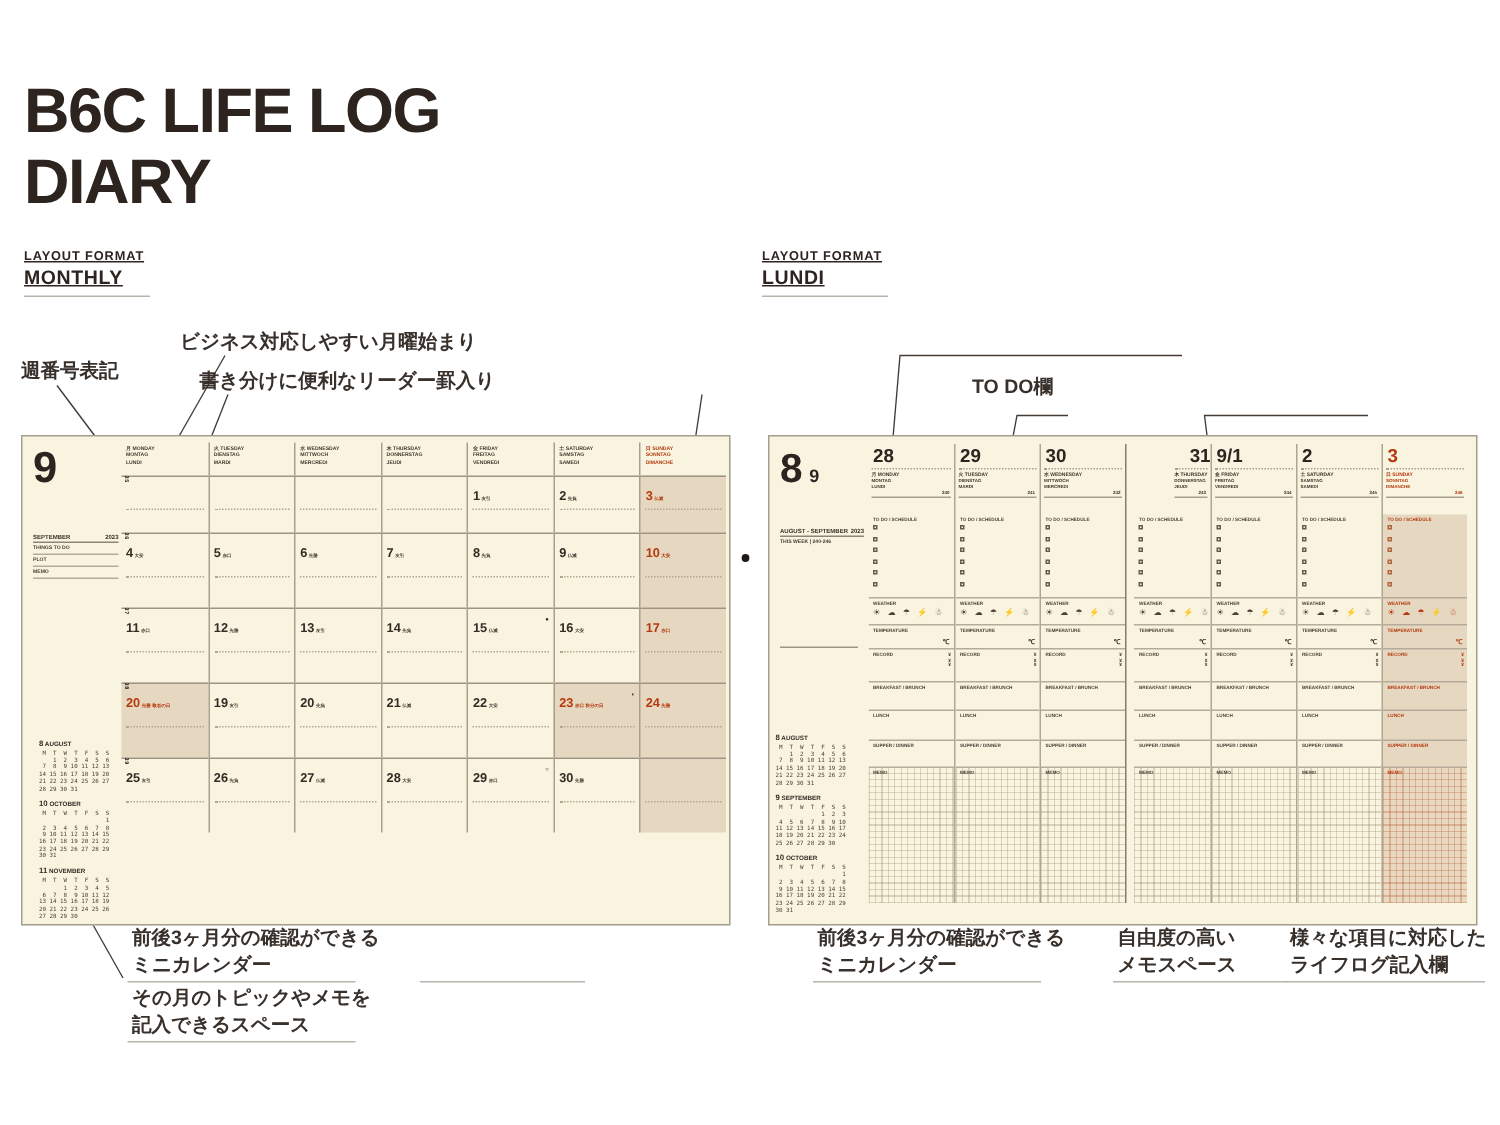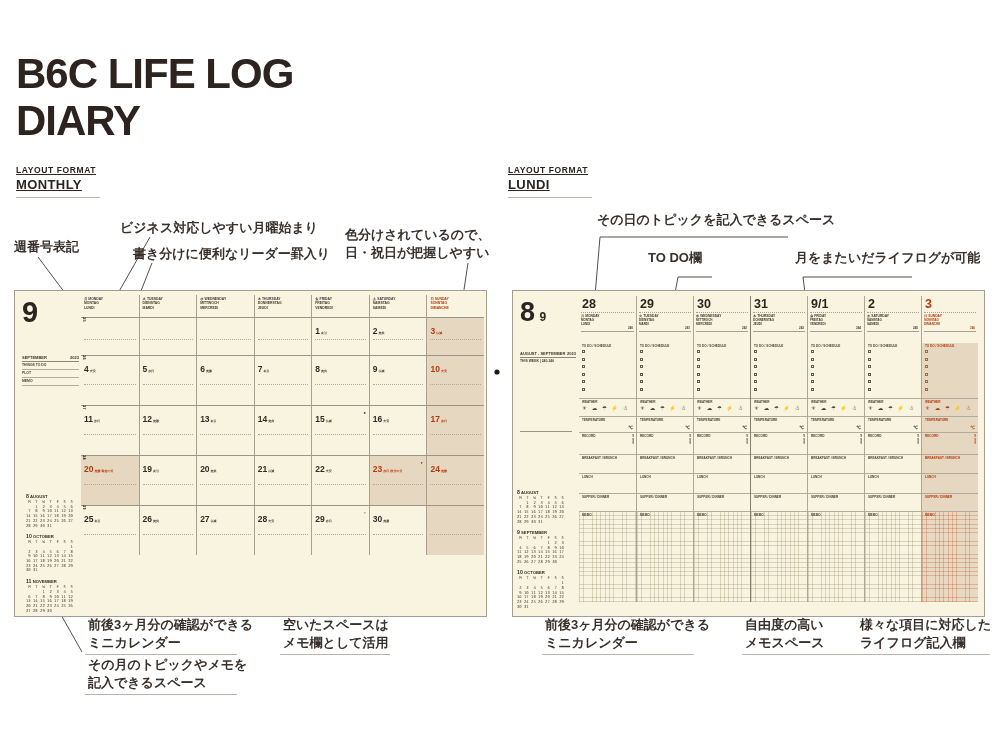--- a/index.html
+++ b/index.html
@@ -51,21 +51,21 @@
 .m-cell.red .dnum, .m-cell.red .rok { color:#b5390e; }
 .m-hcell.sun { color:#b5390e; }
 .wkno { position:absolute; font-size:3.6px; font-weight:700; color:#14100d;
   writing-mode:vertical-rl; letter-spacing:.5px; left:67px; }
 
 
 .w-side { position:absolute; left:7px; top:6px; width:56px; height:315px; }
 .w-cols { position:absolute; left:66px; top:5px; right:6px; bottom:14px; display:grid; grid-template-columns:repeat(7,1fr); }
 .w-col { position:relative; border-left:1px solid #aea692; display:flex; flex-direction:column; overflow:hidden; }
 .w-col.first { border-left:none; }
-.w-col.page-split { border-left:1.6px solid #847c6d; }
+.w-col.page-split { border-left:1.6px solid #847c6d;align-items:flex-end; }
 .w-dnum { height:16px; font-size:12.5px; font-weight:800; color:#2b241f; padding:1px 0 0 3px; }
 .w-wd { position:relative; height:20px; margin:0 2px; border-top:1px dotted #a89f8e; border-bottom:1px solid #a89f8e;
   font-size:3px; font-weight:700; line-height:4.1px; color:#3f382f; padding-top:1px; }
 .w-wd .en { font-size:3.3px; }
 .w-pageno { position:absolute; right:1px; bottom:1px; font-size:3px; }
 .w-topic { height:11px; }
 .w-label { font-size:3.1px; font-weight:700; color:#473f35; padding:1px 0 0 3px; }
 .w-checks { height:50px; padding:2px 0 0 3px; }
 .w-checks .cbx { width:3px; height:3px; border:.8px solid #655c50; margin-bottom:4.6px; }
 .w-row { border-top:1px solid #b4ab9a; position:relative; }
@@ -140,43 +140,33 @@
 
   <div class="fmt" style="left:508px; top:165px;">
     <div class="fmt-label">LAYOUT FORMAT</div>
     <div class="fmt-name">LUNDI</div>
   </div>
   <div class="u-line" style="left:508px; top:197px; width:84px;"></div>
 
   <div class="callout" style="left:14px; top:238px;">週番号表記</div>
   <div class="callout" style="left:120px; top:219px;">ビジネス対応しやすい月曜始まり</div>
   <div class="callout" style="left:133px; top:245px;">書き分けに便利なリーダー罫入り</div>
-  <div class="callout" style="left:345px; top:226px;">
-    <div>色分けされているので、</div>
-    <div>日・祝日が把握しやすい</div>
-  </div>
   <div class="callout" style="left:88px; top:616px;">
     <div>前後3ヶ月分の確認ができる</div>
     <div>ミニカレンダー</div>
   </div>
   <div class="u-line" style="left:85px; top:654px; width:152px;"></div>
   <div class="callout" style="left:88px; top:656px;">
     <div>その月のトピックやメモを</div>
     <div>記入できるスペース</div>
   </div>
   <div class="u-line" style="left:85px; top:694px; width:152px;"></div>
-  <div class="callout" style="left:283px; top:616px;">
-    <div>空いたスペースは</div>
-    <div>メモ欄として活用</div>
-  </div>
   <div class="u-line" style="left:280px; top:654px; width:110px;"></div>
 
-  <div class="callout" style="left:597px; top:211px;">その日のトピックを記入できるスペース</div>
   <div class="callout" style="left:648px; top:249px;">TO DO欄</div>
-  <div class="callout" style="left:795px; top:249px;">月をまたいだライフログが可能</div>
   <div class="callout" style="left:545px; top:616px;">
     <div>前後3ヶ月分の確認ができる</div>
     <div>ミニカレンダー</div>
   </div>
   <div class="u-line" style="left:542px; top:654px; width:152px;"></div>
   <div class="callout" style="left:745px; top:616px;">
     <div>自由度の高い</div>
     <div>メモスペース</div>
   </div>
   <div class="u-line" style="left:742px; top:654px; width:116px;"></div>

